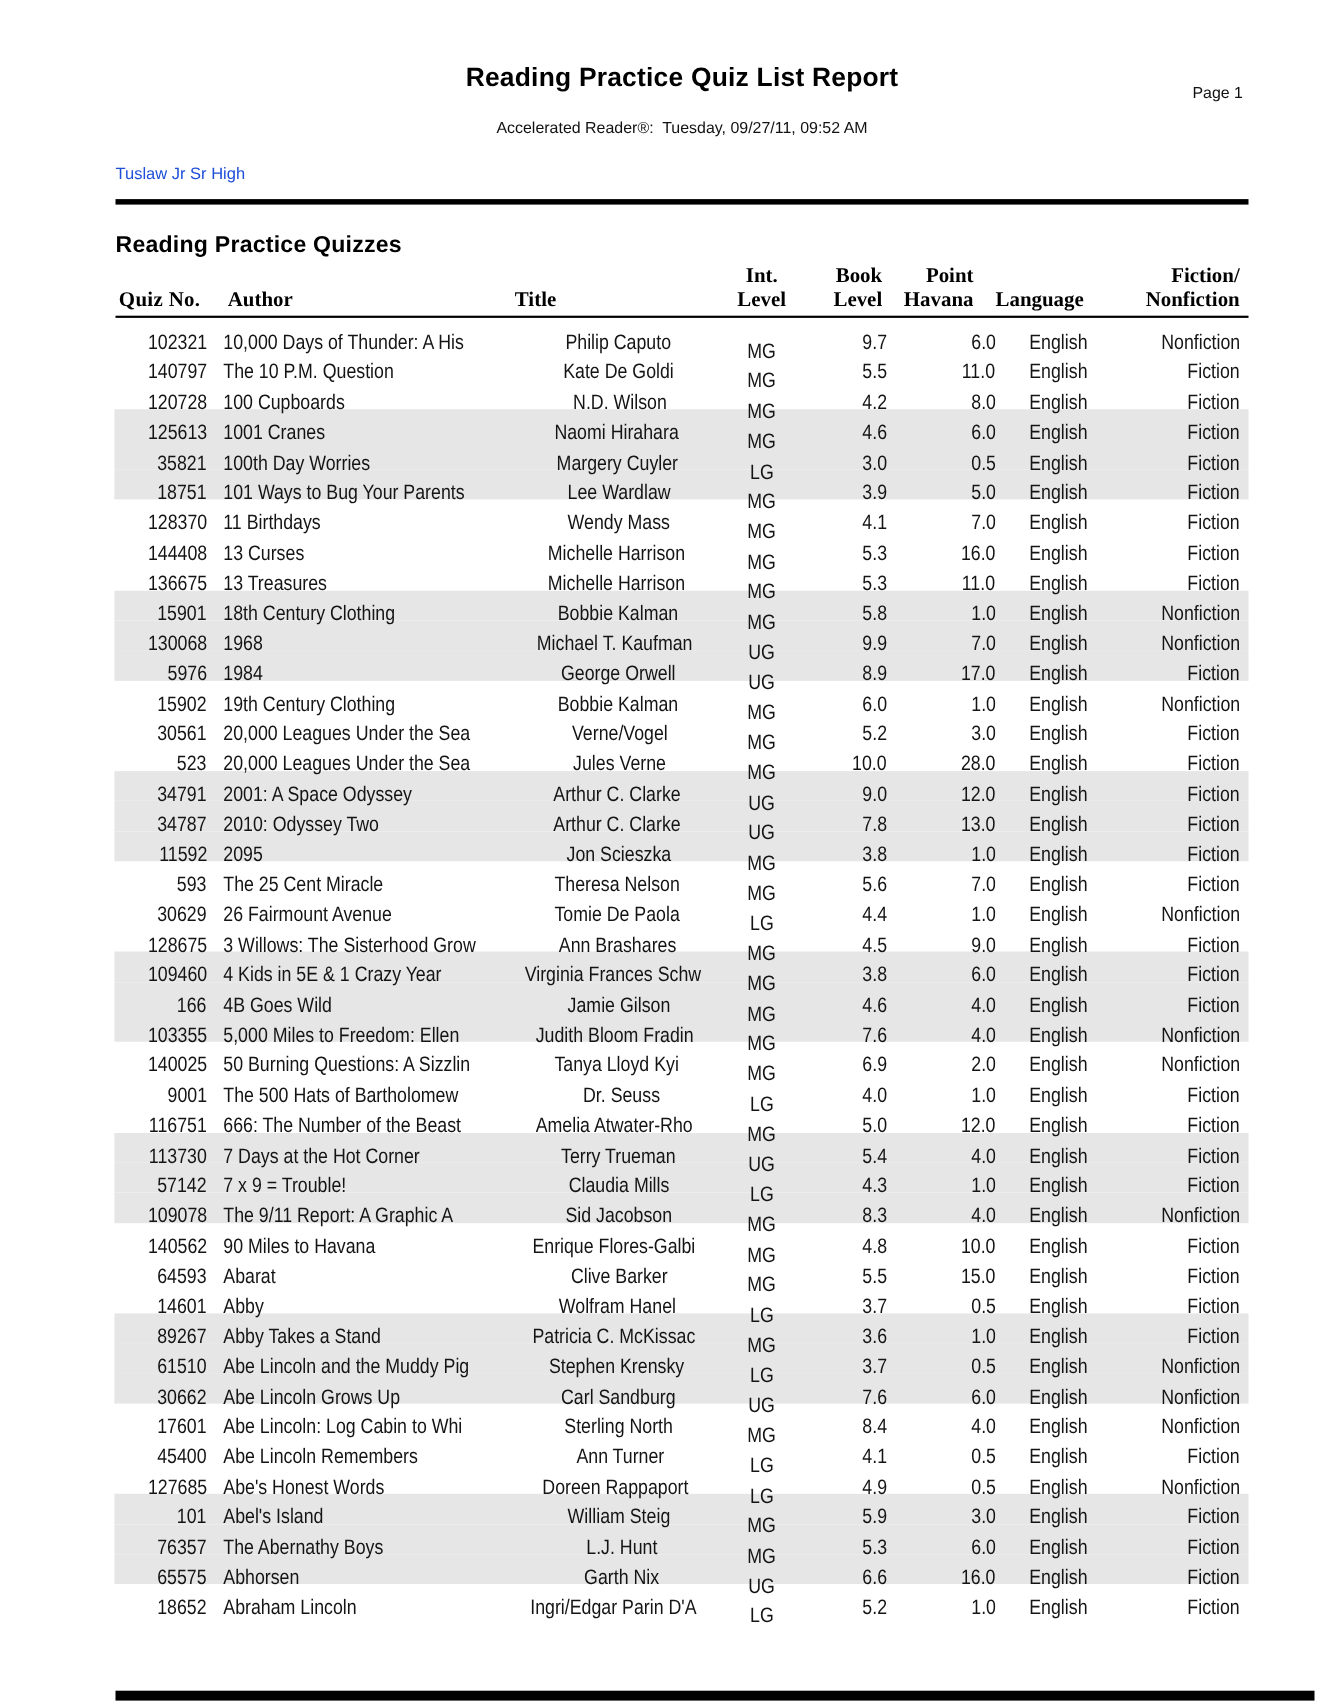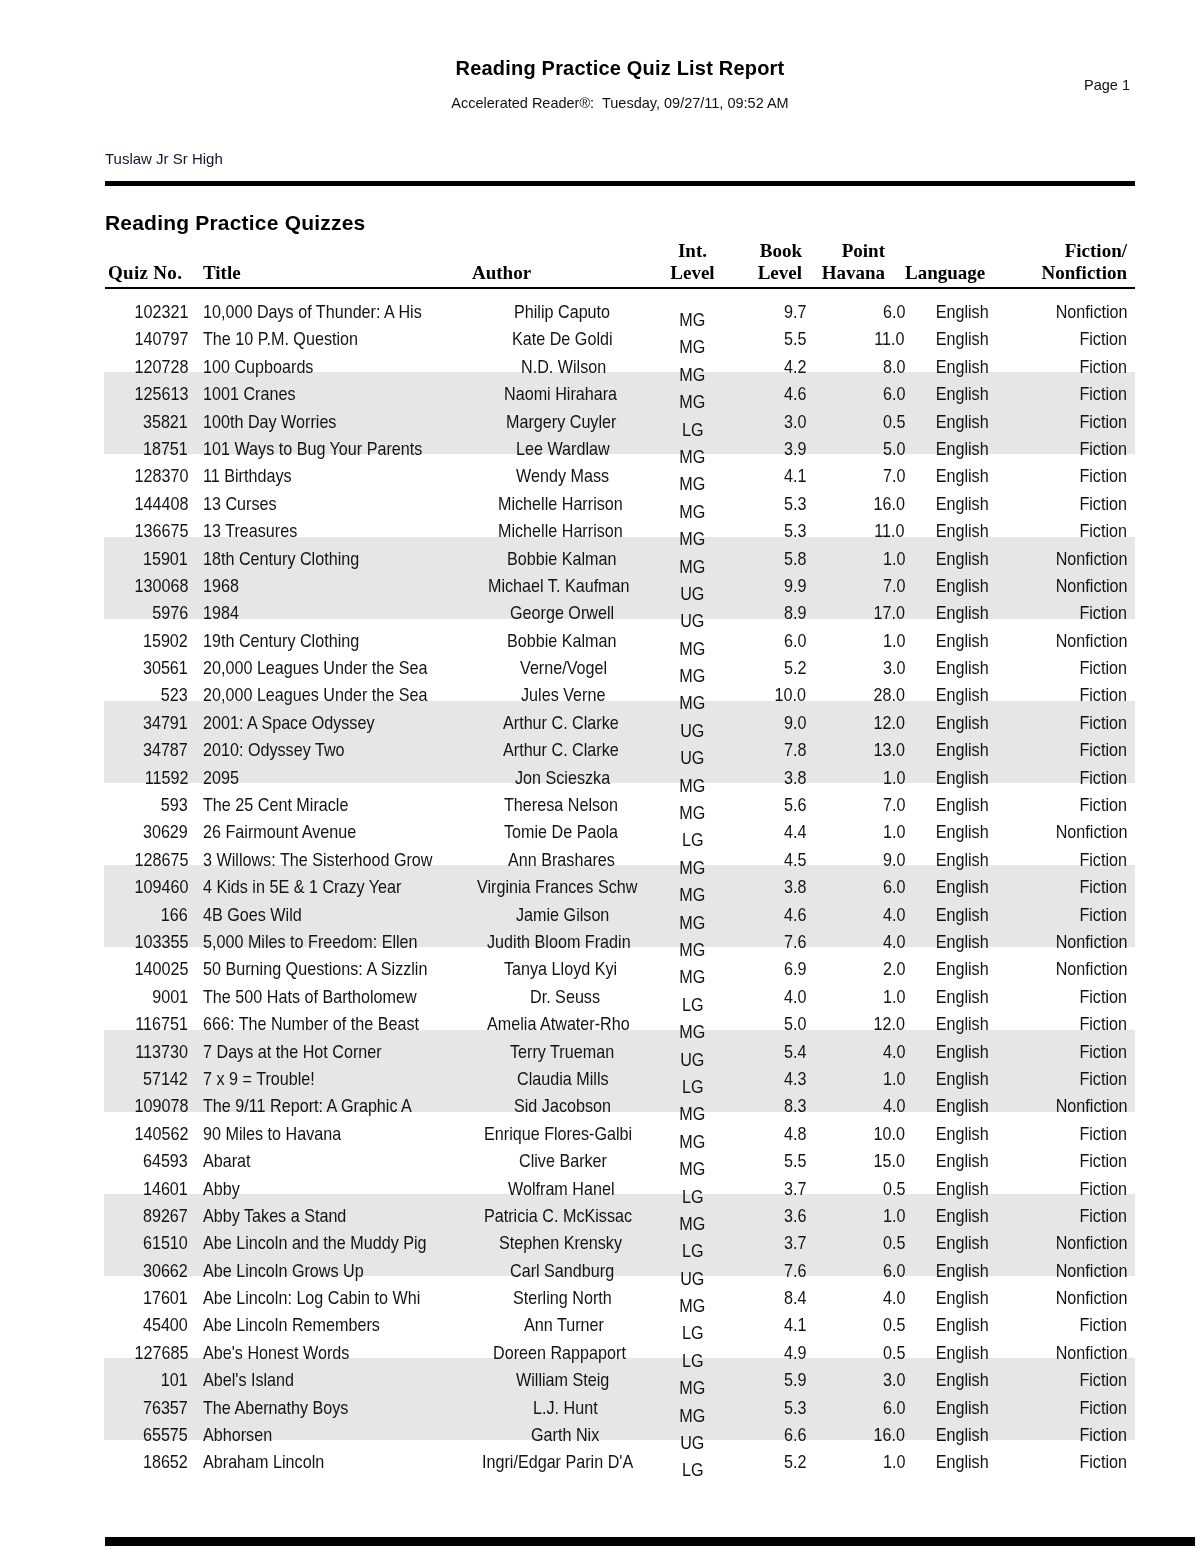--- a/index.html
+++ b/index.html
@@ -3,31 +3,31 @@
 <meta charset="utf-8">
 <style>
   html,body { margin:0; padding:0; background:#fff; }
   .page {
     position:relative; width:1200px; height:1549px; background:#ffffff;
     font-family:"Liberation Sans","DejaVu Sans",sans-serif; color:#000;
     overflow:hidden;
   }
   .rtitle {
     position:absolute; left:105px; top:57px; width:1030px;
-    text-align:center; font-size:20px; font-weight:bold; letter-spacing:0.2px;
+    text-align:center; font-size:24px; font-weight:bold; letter-spacing:0.2px;
   }
   .pagenum {
     position:absolute; left:1000px; top:77px; width:130px;
     text-align:right; font-size:14.5px; color:#111;
   }
   .subtitle {
-    position:absolute; left:105px; top:95px; width:1030px;
+    position:absolute; left:105px; top:109px; width:1030px;
     text-align:center; font-size:14.5px; color:#111; white-space:pre;
   }
-  .school { position:absolute; left:105px; top:150px; font-size:15px; color:#0f172a; }
+  .school { position:absolute; left:105px; top:150px; font-size:15px; color:#1d4ed8; }
   .thickrule { position:absolute; left:105px; top:181px; width:1030px; height:5px; background:#000; }
   .section { position:absolute; left:105px; top:211px; font-size:21px; font-weight:bold; letter-spacing:0.2px; }
 
   .thead {
     position:absolute; left:105px; top:238px; width:1030px; height:46px;
     display:grid; grid-template-columns:85px 265px 215px 45px 95px 95px 115px 115px;
     font-family:"Liberation Serif","DejaVu Serif",serif; font-weight:bold;
     font-size:19px; line-height:22px;
   }
   .hc { display:flex; flex-direction:column; justify-content:flex-end; }
@@ -74,25 +74,25 @@
   <div class="pagenum">Page 1</div>
   <div class="subtitle">Accelerated Reader®:  Tuesday, 09/27/11, 09:52 AM</div>
   <div class="school">Tuslaw Jr Sr High</div>
   <div class="thickrule"></div>
   <div class="section">Reading Practice Quizzes</div>
 
   <div class="thead">
     <div class="hc h-quiz">
       <div>Quiz No.</div>
     </div>
+    <div class="hc h-author">
+      <div>Author</div>
+    </div>
     <div class="hc h-title">
       <div>Title</div>
-    </div>
-    <div class="hc h-author">
-      <div>Author</div>
     </div>
     <div class="hc h-int">
       <div>Int.</div>
       <div>Level</div>
     </div>
     <div class="hc h-book">
       <div>Book</div>
       <div>Level</div>
     </div>
     <div class="hc h-point">

